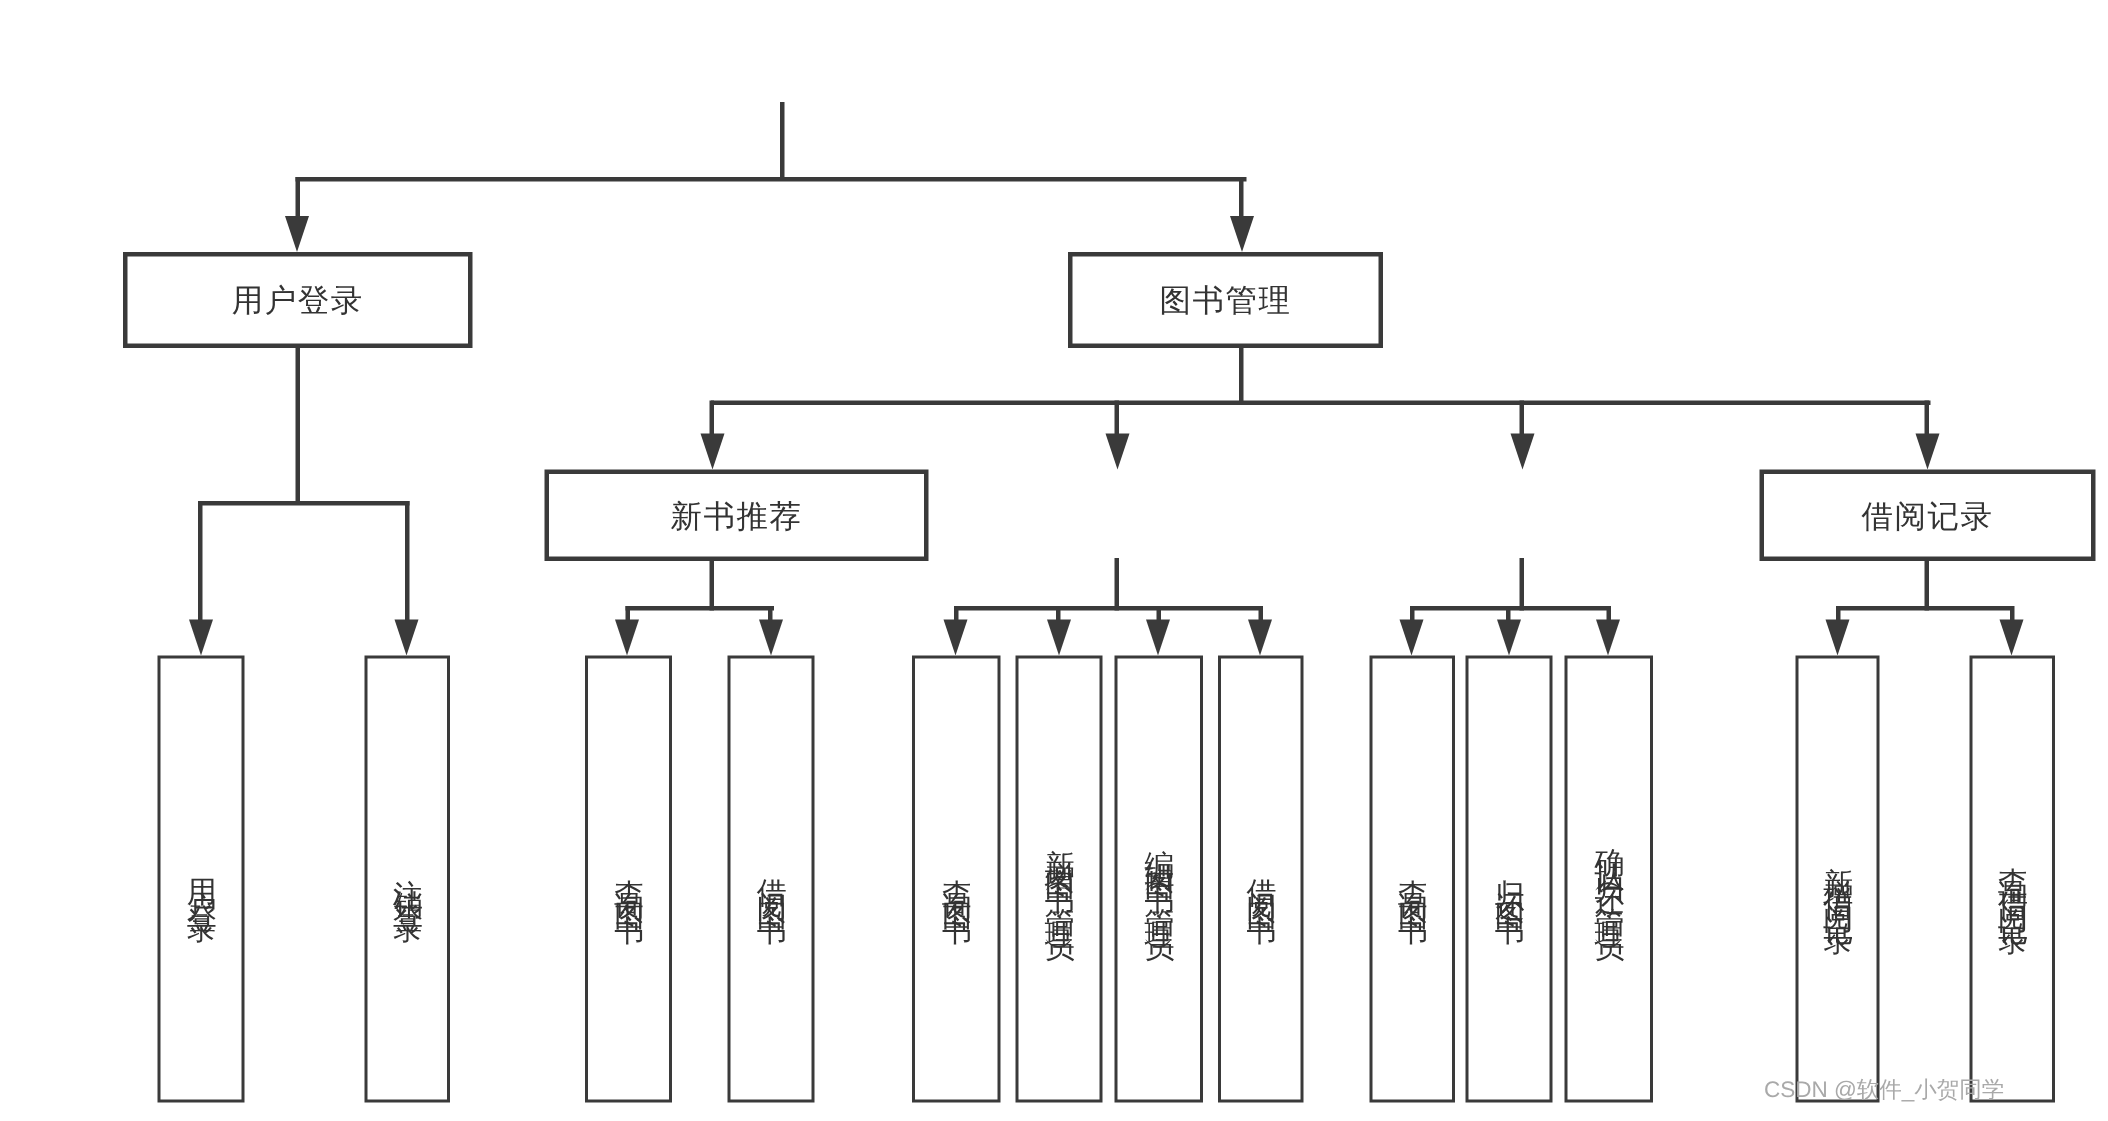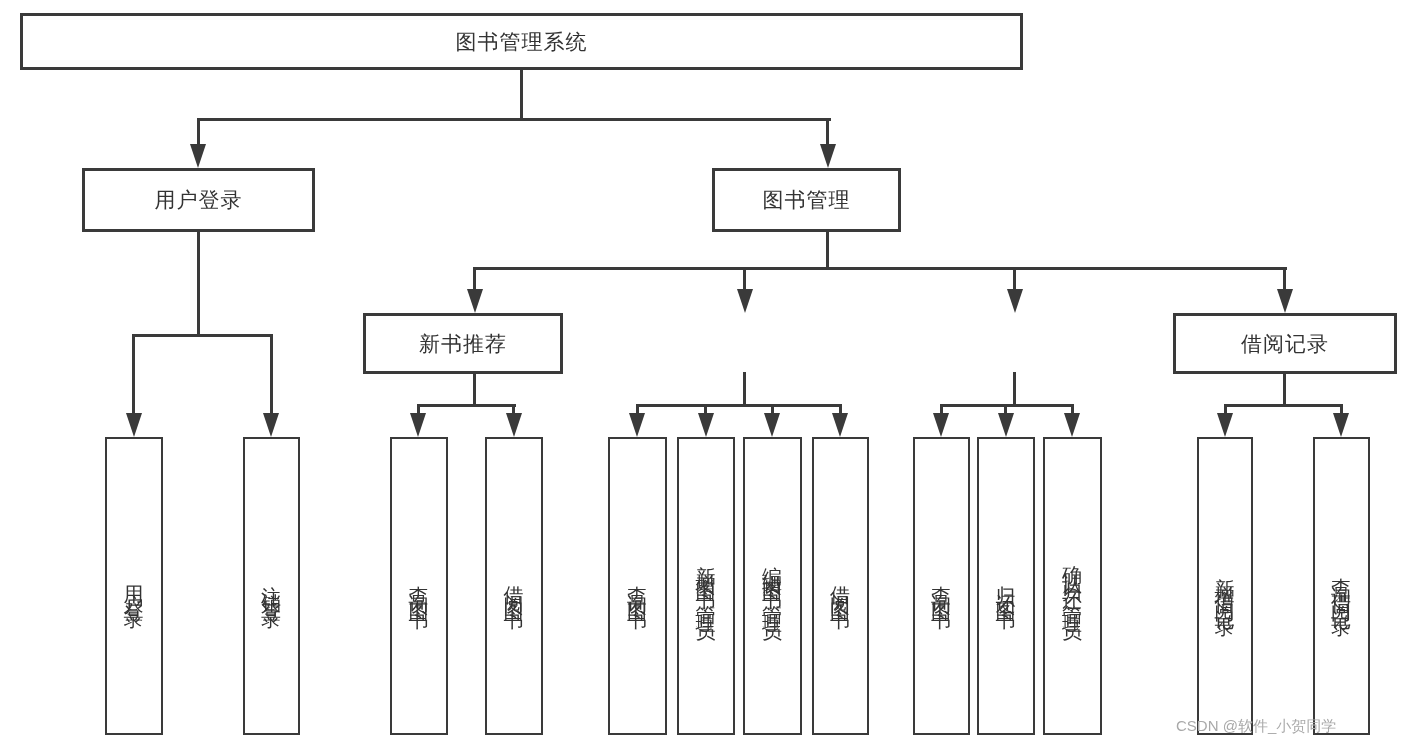--- a/index.html
+++ b/index.html
@@ -58,32 +58,29 @@
     color: var(--wm);
     white-space: nowrap;
     z-index: 5;
   }
 </style>
 </head>
 <body>
 
 <div class="canvas">
 
-  <div class="box" style="left:20px;top:13px;width:1003px;height:57px;">
-    <span>图书管理系统</span>
-  </div>
 
   <div class="box" style="left:82px;top:168px;width:233px;height:64px;">
     <span>用户登录</span>
   </div>
-  <div class="box" style="left:712px;top:168px;width:189px;height:64px;">
+  <div class="box" style="left:712px;top:168px;width:210px;height:64px;">
     <span>图书管理</span>
   </div>
 
-  <div class="box" style="left:363px;top:313px;width:200px;height:61px;">
+  <div class="box" style="left:363px;top:313px;width:256px;height:61px;">
     <span>新书推荐</span>
   </div>
   <div class="box" style="left:1173px;top:313px;width:224px;height:61px;">
     <span>借阅记录</span>
   </div>
 
   <div class="box leaf" style="left:105px;top:437px;width:58px;height:298px;">
     <span class="vtext">用户登录</span>
   </div>
   <div class="box leaf" style="left:243px;top:437px;width:57px;height:298px;">

